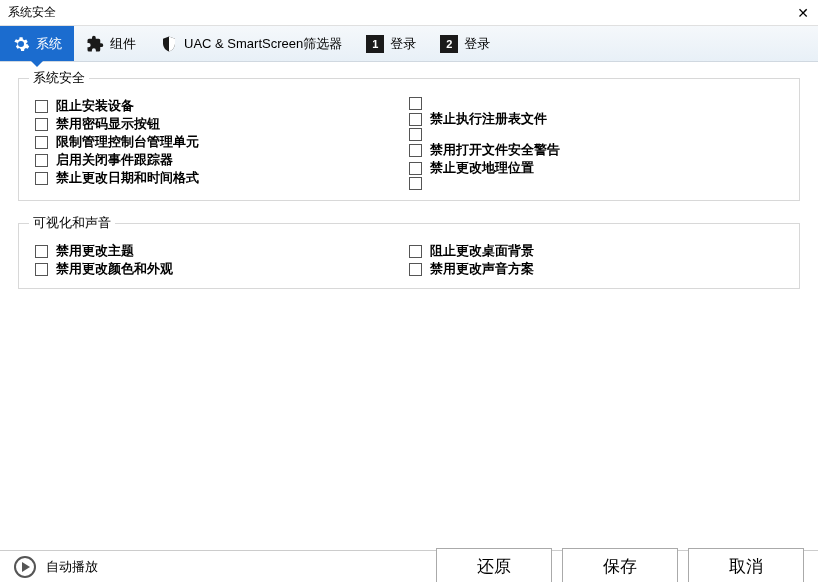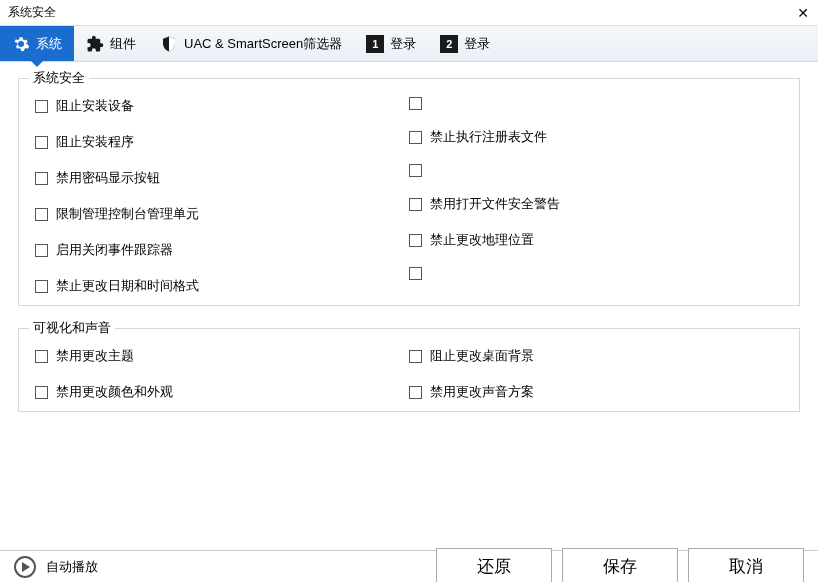--- a/index.html
+++ b/index.html
@@ -91,21 +91,21 @@
       padding: 0 4px;
       font-size: 13px;
     }
     .group-content {
       display: flex;
     }
     .col {
       flex: 1;
       display: flex;
       flex-direction: column;
-      gap: 18px;
+      font-weight: bold;
     }
     .check-row {
       display: flex;
       align-items: center;
       gap: 8px;
       cursor: pointer;
     }
     .checkbox {
       width: 13px;
       height: 13px;
@@ -218,24 +218,20 @@
   <div class="group">
     <span class="group-label">系统安全</span>
     <div class="group-content">
       <div class="col">
         <label class="check-row">
             <span class="checkbox"></span>
             <span>阻止安装设备</span>
           </label>
         <label class="check-row">
             <span class="checkbox"></span>
-            <span>阻止安装程序</span>
-          </label>
-        <label class="check-row">
-            <span class="checkbox"></span>
             <span>禁用密码显示按钮</span>
           </label>
         <label class="check-row">
             <span class="checkbox"></span>
             <span>限制管理控制台管理单元</span>
           </label>
         <label class="check-row">
             <span class="checkbox"></span>
             <span>启用关闭事件跟踪器</span>
           </label>

